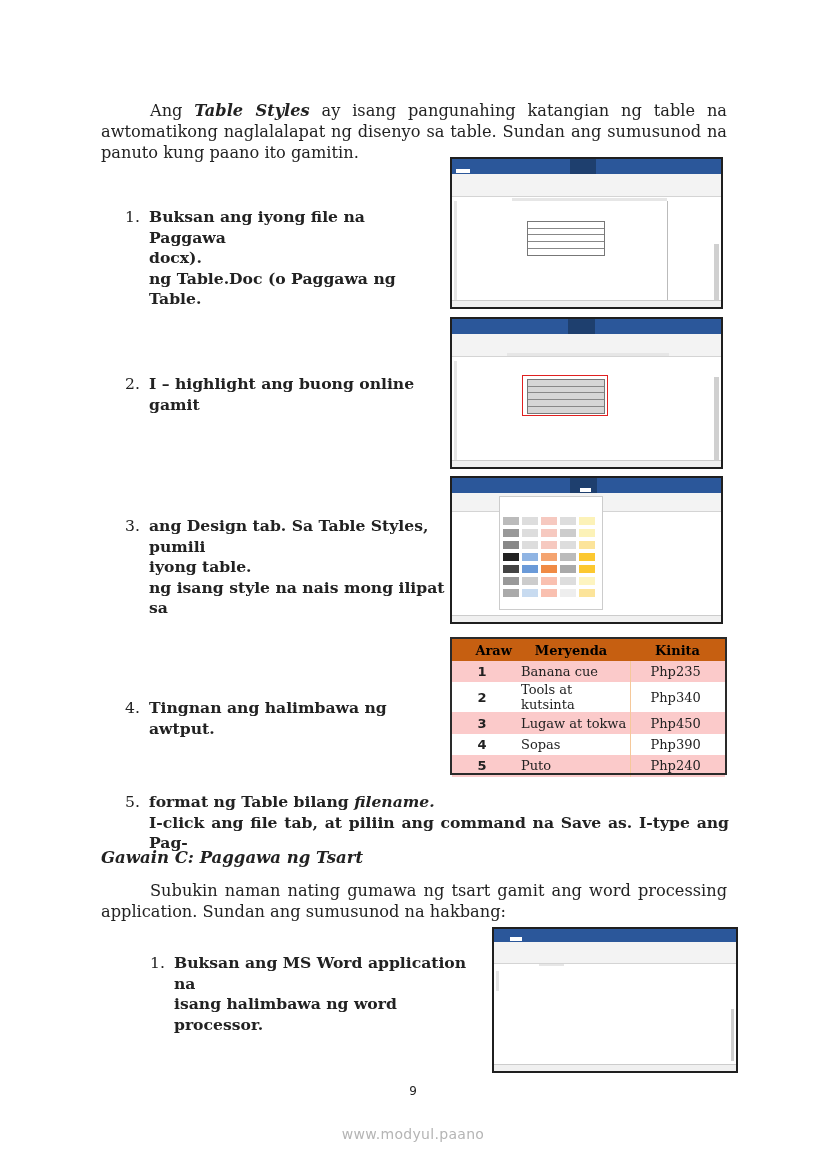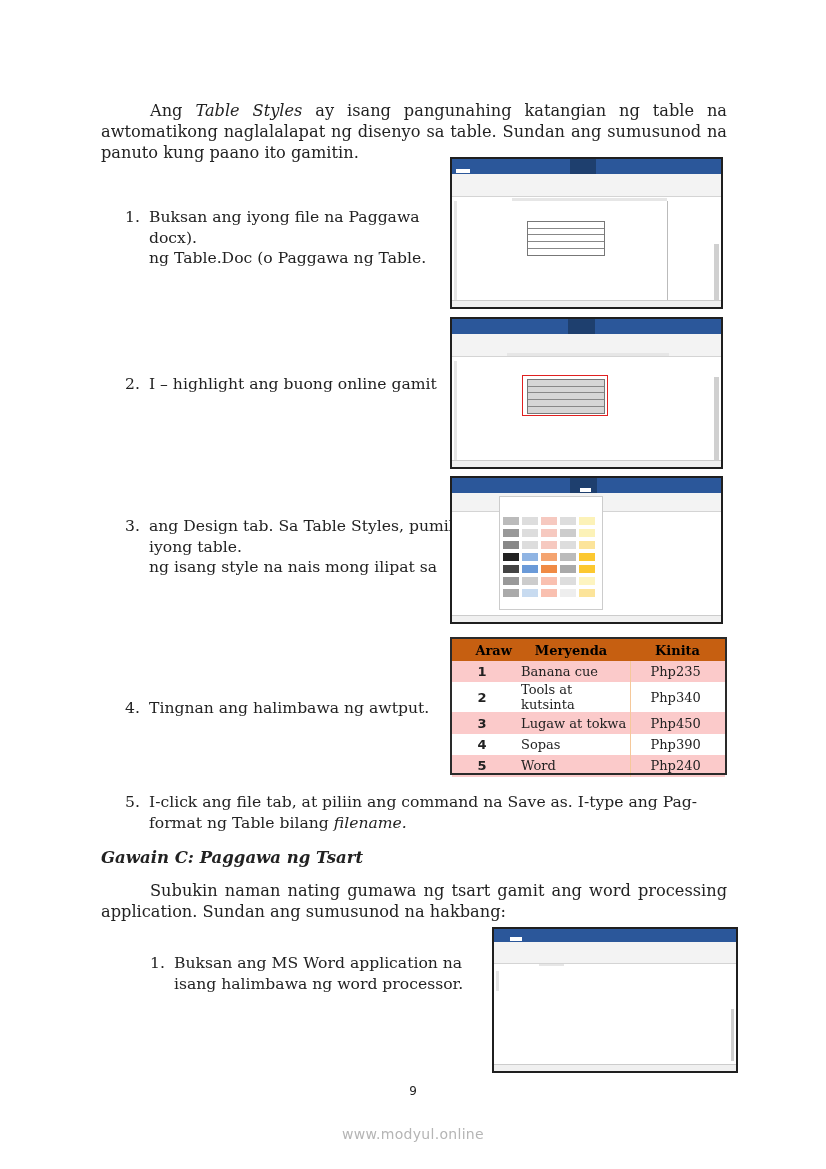--- a/index.html
+++ b/index.html
@@ -2,22 +2,22 @@
 <html><head>
 <meta charset="utf-8">
 <style>
   html,body{margin:0;padding:0;background:#fff;}
   body{width:826px;height:1169px;position:relative;overflow:hidden;font-family:"DejaVu Serif","Liberation Serif",serif;color:#222;}
   .p{position:absolute;font-size:16.2px;line-height:21px;letter-spacing:0;}
   .intro{left:101px;top:100px;width:626px;text-align:justify;}
   .indent{display:inline-block;width:49px;}
   .step{position:absolute;font-size:15.6px;line-height:20.5px;}
   .step .num{position:absolute;left:0;top:0;}
-  .step .txt{position:absolute;left:24px;top:0;}
-  b.bi{font-weight:normal;font-style:italic;}
+  .step .txt{position:absolute;left:24px;top:0;font-weight:bold;}
+  b.bi{font-weight:bold;font-style:italic;}
   .shot{position:absolute;border:2px solid #1f1f1f;background:#fff;box-sizing:border-box;overflow:hidden;}
   .titlebar{position:absolute;left:0;right:0;top:0;background:#2b579a;}
   .ribbon{position:absolute;left:0;right:0;background:#f3f3f3;border-bottom:1px solid #d4d4d4;}
   .ctx{position:absolute;background:#1e3f6e;}
   .ruler{position:absolute;background:#e6e6e6;}
   .vscroll{position:absolute;width:5px;background:#d0d0d0;}
   .status{position:absolute;left:0;right:0;bottom:0;height:6px;background:#f0f0f0;border-top:1px solid #ccc;}
   .gline{position:absolute;height:1px;background:#bbb;}
   .mini-table{position:absolute;border:1px solid #777;}
   .mini-table div{position:absolute;left:0;right:0;height:1px;background:#888;}
@@ -70,22 +70,22 @@
 <div class="step" style="left:125px;top:698px;width:320px;">
   <span class="num">4.</span>
   <div class="txt">
     <div>Tingnan ang halimbawa ng awtput.</div>
   </div>
 </div>
 
 <div class="step" style="left:125px;top:792px;width:605px;">
   <span class="num">5.</span>
   <div class="txt" style="width:580px;text-align:justify;">
+    <div><span>format ng Table bilang </span><i>filename.</i></div>
     <div>I-click ang file tab, at piliin ang command na Save as. I-type ang Pag-</div>
-    <div><span>format ng Table bilang </span><i>filename.</i></div>
   </div>
 </div>
 
 <div class="shot" style="left:450px;top:157px;width:273px;height:152px;">
   <div class="titlebar" style="height:15px;"></div>
   <div class="ctx" style="left:118px;top:0;width:26px;height:15px;"></div>
   <div class="tab" style="left:4px;top:10px;width:14px;background:#fff;"></div>
   <div class="ribbon" style="top:15px;height:22px;"></div>
   <div class="ruler" style="left:60px;top:39px;width:155px;height:3px;"></div>
   <div class="ruler" style="left:2px;top:42px;width:3px;height:100px;"></div>
@@ -186,21 +186,21 @@
       <td class="snack">Lugaw at tokwa</td>
       <td class="earn">Php450</td>
     </tr>
     <tr class="plain">
       <td class="day">4</td>
       <td class="snack">Sopas</td>
       <td class="earn">Php390</td>
     </tr>
     <tr class="alt">
       <td class="day">5</td>
-      <td class="snack">Word</td>
+      <td class="snack">Puto</td>
       <td class="earn">Php240</td>
     </tr>
   </tbody>
 </table>
 <div class="outframe"></div>
 
 <div class="heading">Gawain C: Paggawa ng Tsart</div>
 
 <div class="p" style="left:101px;top:880px;width:626px;text-align:justify;"><span class="indent"></span><span>Subukin naman nating gumawa ng tsart gamit ang word processing application. Sundan ang sumusunod na hakbang:</span></div>
 
@@ -216,13 +216,13 @@
   <div class="titlebar" style="height:13px;"></div>
   <div class="tab" style="left:16px;top:8px;width:12px;background:#fff;"></div>
   <div class="ribbon" style="top:13px;height:21px;"></div>
   <div class="ruler" style="left:45px;top:35px;width:25px;height:2px;"></div>
   <div class="ruler" style="left:2px;top:42px;width:3px;height:20px;"></div>
   <div class="vscroll" style="right:2px;top:80px;height:52px;width:3px;"></div>
   <div class="status"></div>
 </div>
 
 <div class="pagenum">9</div>
-<div class="watermark">www.modyul.online</div>
+<div class="watermark">www.modyul.paano</div>
 
 </body></html>

